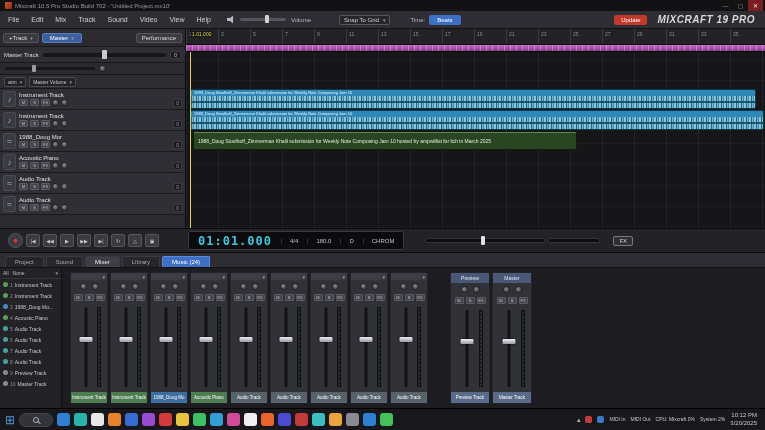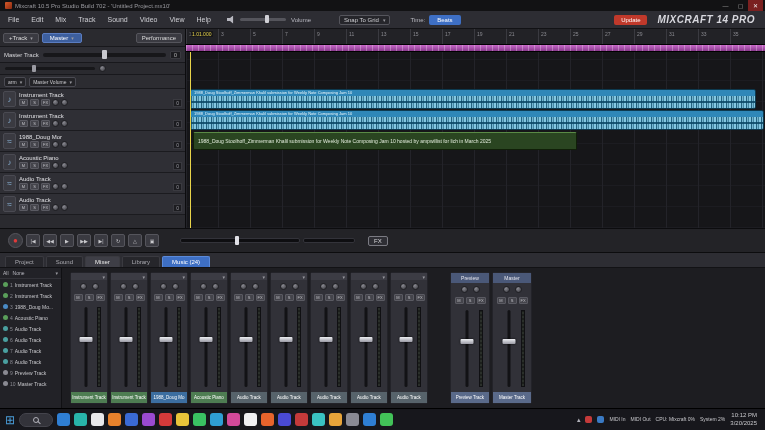--- a/index.html
+++ b/index.html
@@ -168,21 +168,21 @@
         <i></i>
       </span>
     <span class="vol-label">Volume</span>
     <span class="dd">
       <span>Snap To Grid</span>
       <span class="caret">▾</span>
     </span>
     <span class="time-lbl">Time:</span>
     <span class="beats-btn">Beats</span>
     <span class="update-btn">Update</span>
-    <span class="brand">MIXCRAFT 14 PRO</span>
+    <span class="brand">MIXCRAFT 19 PRO</span>
   </div>
 
   <div class="main">
     <div class="left-panel">
       <div class="lp-toolbar">
         <span class="btn-dark">
           <span>+Track</span>
           <span class="caret">▾</span>
         </span>
         <span class="btn-master">
@@ -374,20 +374,27 @@
   <span class="tbtn">▶▶</span>
 
   <span class="tbtn">▶|</span>
 
   <span class="tbtn">↻</span>
 
   <span class="tbtn">△</span>
 
   <span class="tbtn">▣</span>
 </span>
+    <span class="time-panel">
+      <span class="time-main">01:01.000</span>
+      <span class="tsub">4/4</span>
+      <span class="tsub">180.0</span>
+      <span class="tsub">D</span>
+      <span class="tsub">CHROM</span>
+    </span>
     <span class="tr-slider">
         <i></i>
       </span>
     <span class="tr-meter"></span>
     <span class="fx-btn">FX</span>
   </div>
 
   <div class="bottom">
     <div class="btabs">
   <span class="btab">Project</span>

